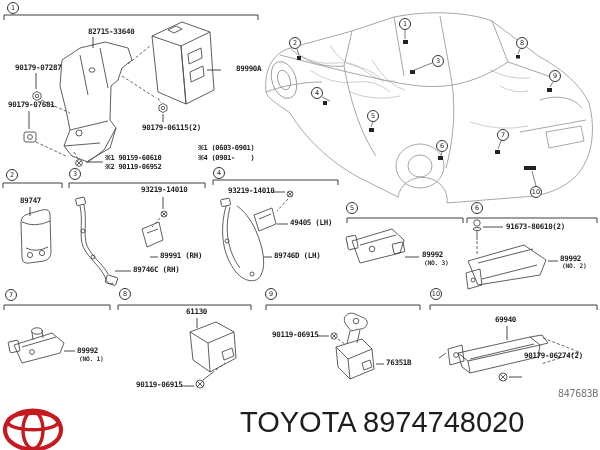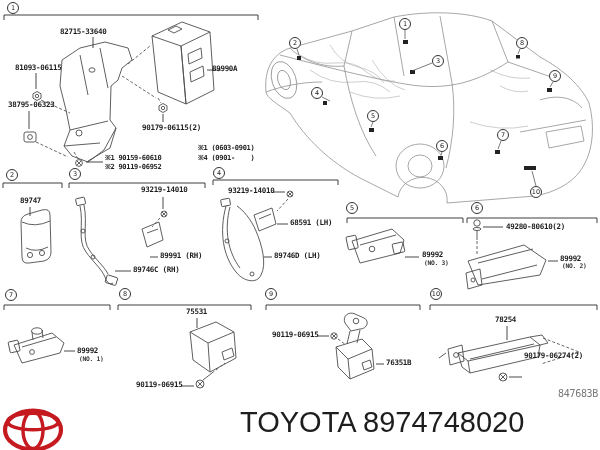--- a/index.html
+++ b/index.html
@@ -212,54 +212,54 @@
 <div class="co" style="left:289px;top:37px">2</div>
 <div class="co" style="left:432px;top:55px">3</div>
 <div class="co" style="left:311px;top:87px">4</div>
 <div class="co" style="left:367px;top:110px">5</div>
 <div class="co" style="left:436px;top:140px">6</div>
 <div class="co" style="left:497px;top:129px">7</div>
 <div class="co" style="left:516px;top:37px">8</div>
 <div class="co" style="left:549px;top:70px">9</div>
 <div class="co" style="left:530px;top:186px">10</div>
 
-<div class="lbl" style="left:60px;top:28px">82715-33640</div>
-<div class="lbl" style="left:15px;top:64px">81093-06115</div>
-<div class="lbl" style="left:8px;top:101px">38795-06323</div>
-<div class="lbl" style="left:212px;top:65px">89990A</div>
+<div class="lbl" style="left:88px;top:28px">82715-33640</div>
+<div class="lbl" style="left:15px;top:64px">90179-07287</div>
+<div class="lbl" style="left:8px;top:101px">90179-07681</div>
+<div class="lbl" style="left:236px;top:65px">89990A</div>
 <div class="lbl" style="left:142px;top:124px">90179-06115(2)</div>
 <div class="lbl note" style="left:105px;top:155px">※1 90159-60610</div>
 <div class="lbl note" style="left:105px;top:164px">※2 90119-06952</div>
 <div class="lbl note" style="left:198px;top:145px">※1 (0603-0901)</div>
 <div class="lbl note" style="left:198px;top:155px">※4 (0901-    )</div>
 
 <div class="lbl" style="left:20px;top:197px">89747</div>
 
 <div class="lbl" style="left:141px;top:186px">93219-14010</div>
 <div class="lbl" style="left:160px;top:252px">89991 (RH)</div>
 <div class="lbl" style="left:133px;top:266px">89746C (RH)</div>
 
 <div class="lbl" style="left:228px;top:187px">93219-14010</div>
-<div class="lbl" style="left:290px;top:219px">68591 (LH)</div>
+<div class="lbl" style="left:290px;top:219px">49405 (LH)</div>
 <div class="lbl" style="left:274px;top:252px">89746D (LH)</div>
 
 <div class="lbl" style="left:422px;top:251px">89992</div>
 <div class="lbl sub" style="left:424px;top:260px">(NO. 3)</div>
 
-<div class="lbl" style="left:506px;top:223px">49280-80610(2)</div>
+<div class="lbl" style="left:506px;top:223px">91673-80610(2)</div>
 <div class="lbl" style="left:560px;top:255px">89992</div>
 <div class="lbl sub" style="left:562px;top:263px">(NO. 2)</div>
 
 <div class="lbl" style="left:77px;top:347px">89992</div>
 <div class="lbl sub" style="left:79px;top:356px">(NO. 1)</div>
 
-<div class="lbl" style="left:186px;top:308px">75531</div>
+<div class="lbl" style="left:186px;top:308px">61130</div>
 <div class="lbl" style="left:136px;top:381px">90119-06915</div>
 
 <div class="lbl" style="left:272px;top:331px">90119-06915</div>
 <div class="lbl" style="left:386px;top:359px">76351B</div>
 
-<div class="lbl" style="left:495px;top:316px">78254</div>
+<div class="lbl" style="left:495px;top:316px">69940</div>
 <div class="lbl" style="left:524px;top:352px">90179-06274(2)</div>
 
 <div class="lbl code" style="left:558px;top:389px">847683B</div>
 
 <div class="footer-text">TOYOTA 8974748020</div>
 
 </body></html>

